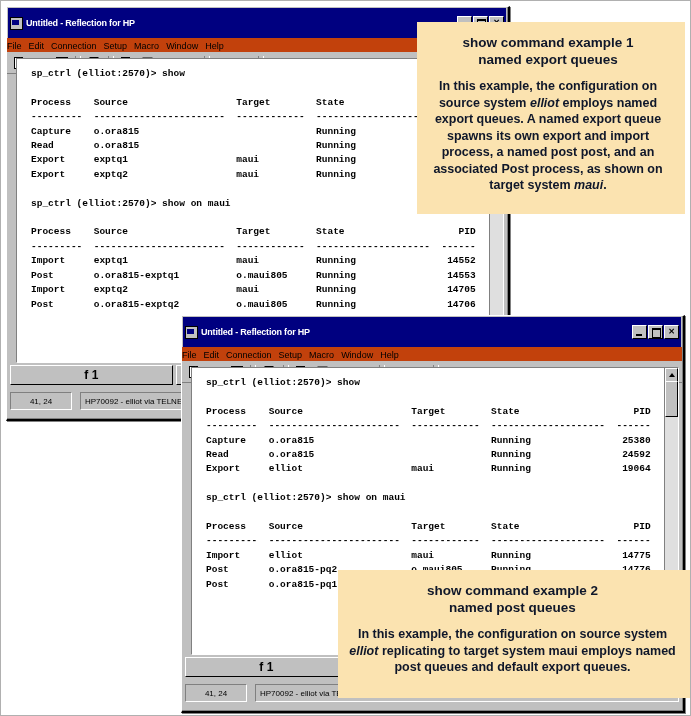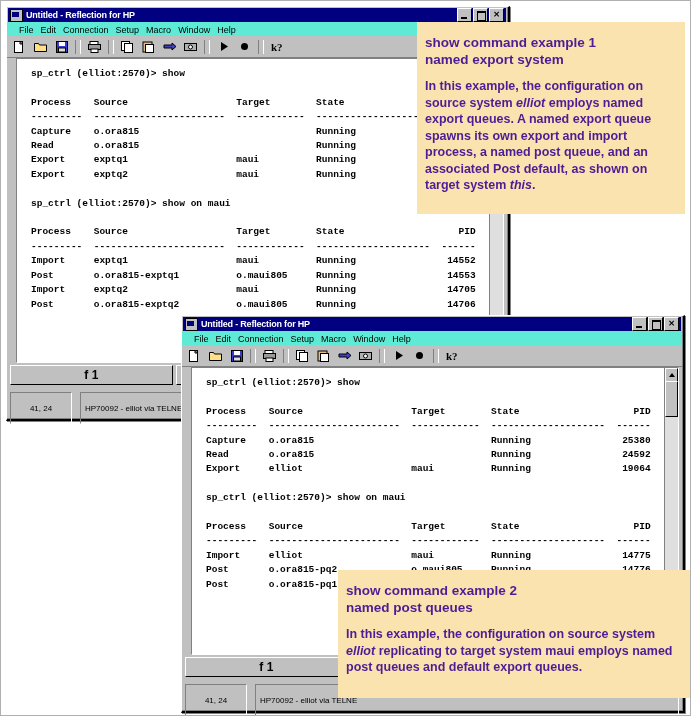--- a/index.html
+++ b/index.html
@@ -33,21 +33,21 @@
     inset: 0;
     border-right: 1px solid #808080;
     border-bottom: 1px solid #808080;
   }
   .titlebar {
     height: 14px;
     background: #000080;
     color: #ffffff;
     display: flex;
     align-items: center;
-    padding: 0 2px;
+    padding: 8px 2px;
     font-size: 9px;
     font-weight: bold;
     margin: 1px 1px 0 1px;
   }
   .title-icon {
     width: 11px; height: 11px;
     background: #c0c0c0;
     border: 1px solid #000;
     margin-right: 3px;
     position: relative;
@@ -84,24 +84,24 @@
   }
   .tbtn .g-min { position:absolute; left:3px; bottom:2px; width:6px; height:2px; background:#000; }
   .tbtn .g-max { position:absolute; left:3px; top:2px; width:7px; height:7px; border:1px solid #000; border-top-width:2px; }
   .tbtn .g-close { position:absolute; left:0; top:0; right:0; bottom:0; font-size:8px; line-height:11px; text-align:center; font-weight:bold; }
 
   .menubar {
     height: 13px;
     display: flex;
     align-items: center;
     gap: 7px;
-    padding: 1px 4px 0 12px;
+    padding: 1px 4px 0 0;
     font-size: 9px;
     color: #000;
-    background: #5eead4;
+    background: #c2410c;
   }
   .menubar span { white-space: nowrap; }
 
   .toolbar {
     height: 19px;
     background: #c0c0c0;
     display: flex;
     align-items: center;
     padding: 1px 3px;
     gap: 2px;
@@ -206,35 +206,36 @@
     background: #c0c0c0;
     font-size: 8px;
     color: #000;
   }
   .sb-cell {
     border-top: 1px solid #808080;
     border-left: 1px solid #808080;
     border-right: 1px solid #ffffff;
     border-bottom: 1px solid #ffffff;
     display: flex; align-items: center;
-    padding: 15px 4px;
+    padding: 8px 4px;
     white-space: nowrap;
     overflow: hidden;
   }
   .sb-pos { width: 52px; justify-content: center; }
   .sb-gap { width: 8px; border: none; }
   .sb-main { flex: 1 1 auto; }
 
   
   .callout {
     position: absolute;
     background: #fbe3b0;
-    color: #4c1d95;
+    color: #0f172a;
     padding: 12px 14px 14px 8px;
     box-sizing: border-box;
+    text-align: center;
   }
   .callout h3 {
     margin: 0 0 10px 0;
     font-size: 13.5px;
     font-weight: bold;
     line-height: 17px;
   }
   .callout p {
     margin: 0;
     font-size: 12.5px;
@@ -394,23 +395,23 @@
         <div class="sb-gap"></div>
         <div class="sb-cell sb-main">HP70092 - elliot via TELNET</div>
       </div>
 
     </div>
   </div>
 
   <div class="callout" style="left:417px; top:22px; width:268px; height:192px;">
     <h3>
       <span>show command example 1</span><br>
-      <span>named export system</span>
+      <span>named export queues</span>
     </h3>
-    <p><span>In this example, the configuration on source system </span><em>elliot</em><span> employs named export queues. A named export queue spawns its own export and import process, a named post queue, and an associated Post default, as shown on target system </span><em>this</em><span>.</span></p>
+    <p><span>In this example, the configuration on source system </span><em>elliot</em><span> employs named export queues. A named export queue spawns its own export and import process, a named post post, and an associated Post process, as shown on target system </span><em>maui</em><span>.</span></p>
   </div>
 
   <div class="win" style="left:181px; top:315px; width:501px; height:395px;">
     <div class="win-inner">
 
       <div class="titlebar">
         <span class="title-icon"></span>
         <span class="title-text">Untitled - Reflection for HP</span>
         <span class="title-btns">
           <span class="tbtn">

